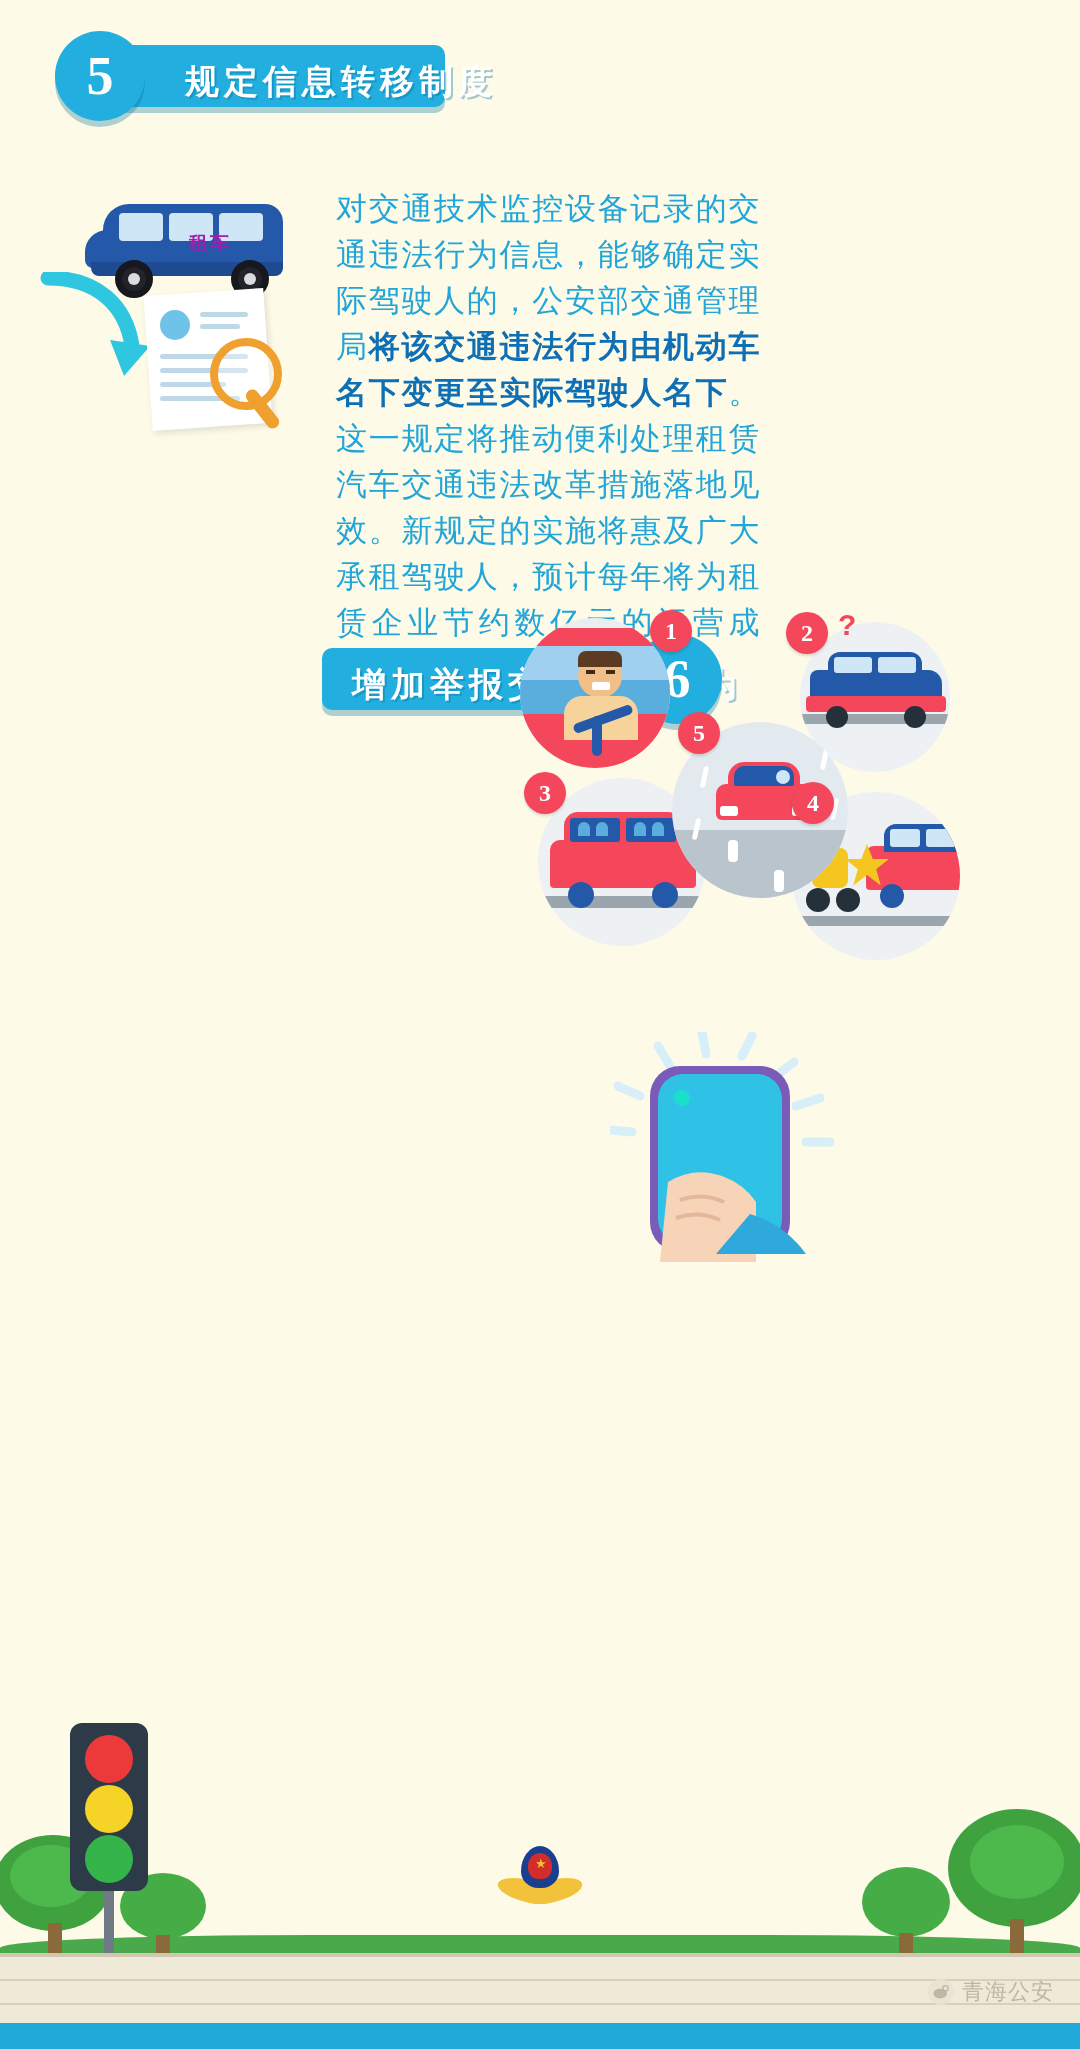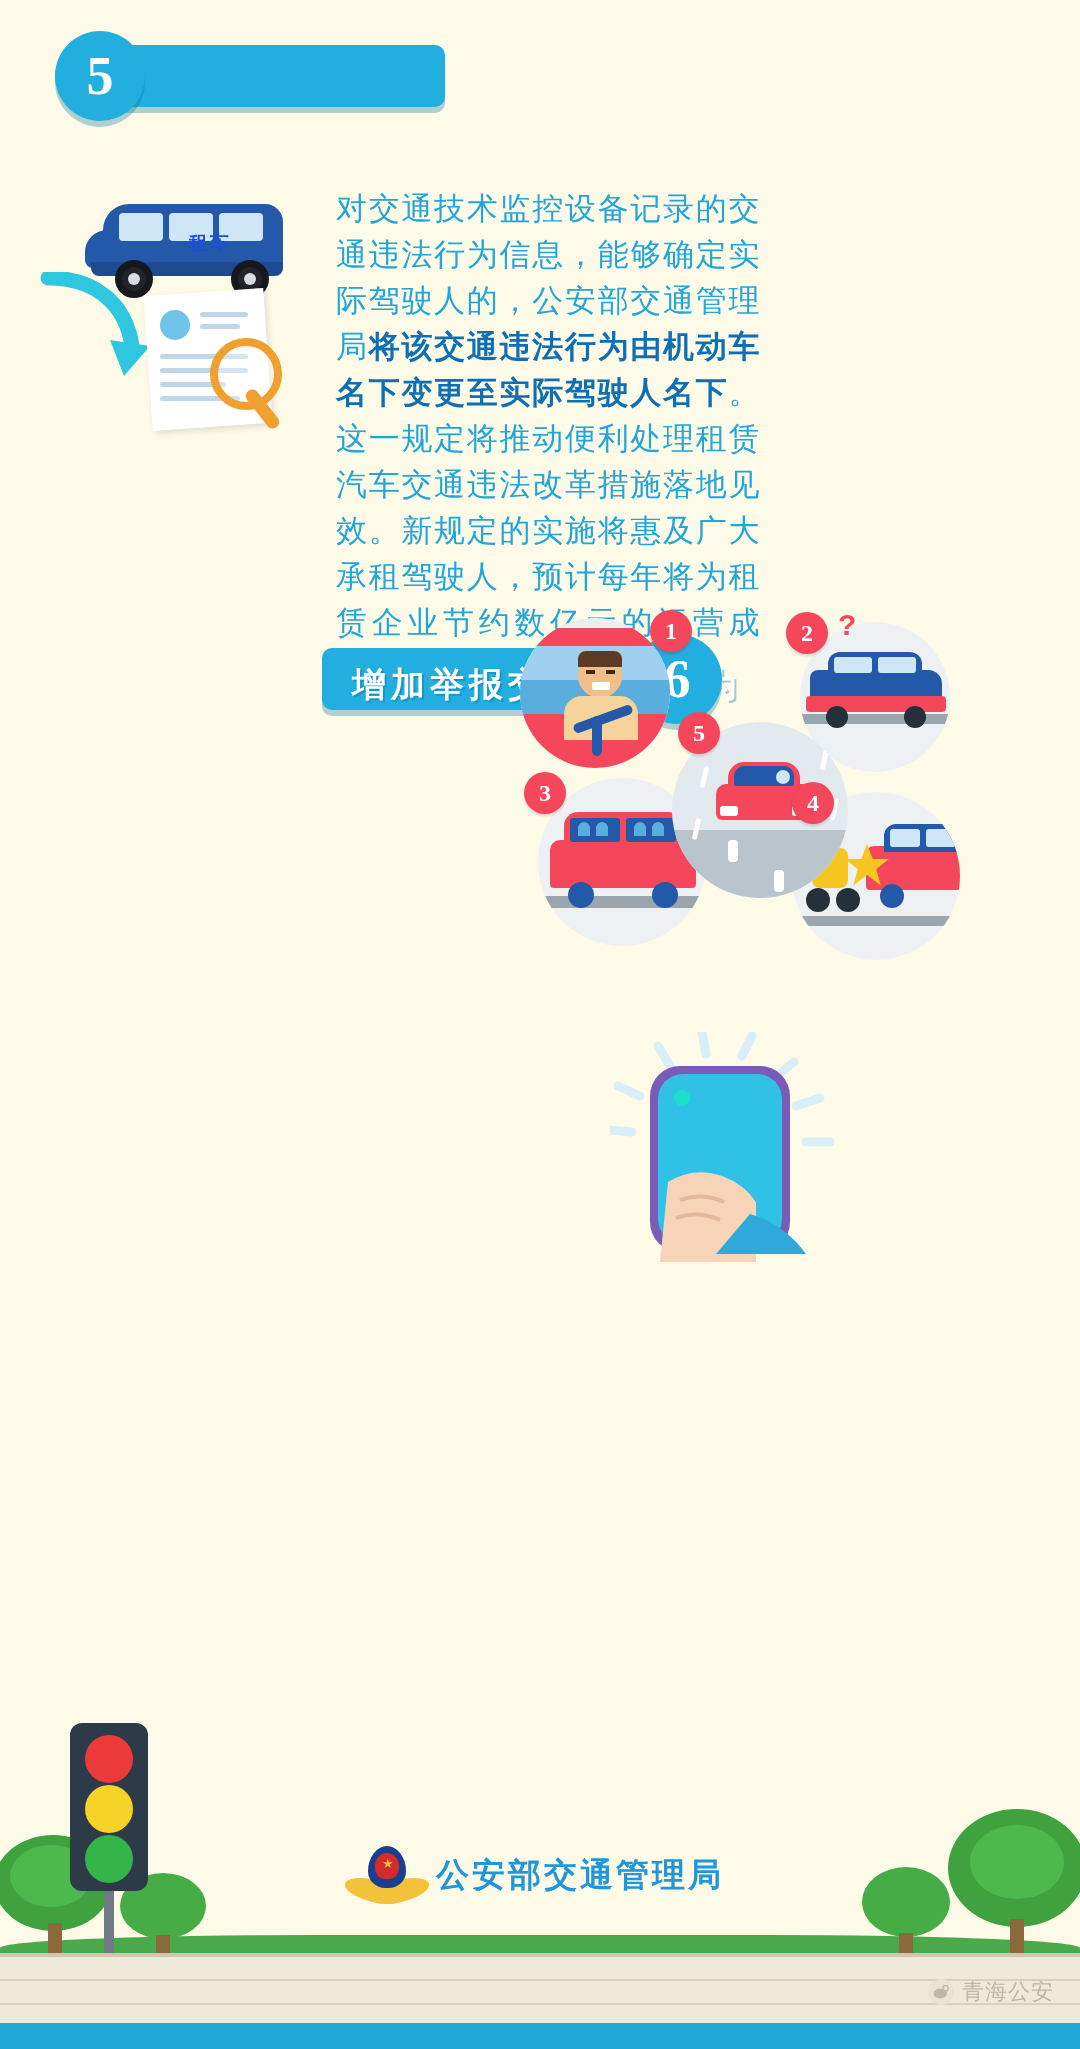--- a/index.html
+++ b/index.html
@@ -58,21 +58,21 @@
   
   .van{position:absolute;left:85px;top:196px;width:215px;height:110px;}
   .van .body{position:absolute;left:18px;top:8px;width:180px;height:64px;background:#2458a8;border-radius:26px 18px 6px 6px;}
   .van .nose{position:absolute;left:0px;top:34px;width:42px;height:38px;background:#2458a8;border-radius:22px 0 0 8px;}
   .van .win{position:absolute;background:#cfe6f7;border-radius:4px;}
   .van .w1{left:34px;top:17px;width:44px;height:28px;}
   .van .w2{left:84px;top:17px;width:44px;height:28px;}
   .van .w3{left:134px;top:17px;width:44px;height:28px;}
   .van .label{
     position:absolute;left:86px;top:34px;width:78px;height:24px;
-    color:#1d4ed8;font-size:19px;font-weight:bold;text-align:center;letter-spacing:2px;
+    color:#a21caf;font-size:19px;font-weight:bold;text-align:center;letter-spacing:2px;
   }
   .van .skirt{position:absolute;left:6px;top:66px;width:192px;height:14px;background:#1b4party;}
   .van .skirt{background:#1d4a90;border-radius:0 0 8px 8px;}
   .van .wheel{position:absolute;top:64px;width:38px;height:38px;border-radius:50%;background:#22242a;border:7px solid #16181d;box-sizing:border-box;}
   .van .wheel::after{content:"";position:absolute;left:50%;top:50%;width:12px;height:12px;margin:-6px 0 0 -6px;border-radius:50%;background:#d9dde3;}
   .van .wl{left:30px;}
   .van .wr{left:146px;}
 
   
   .arrow{position:absolute;left:40px;top:272px;width:110px;height:110px;}
@@ -140,20 +140,21 @@
 </head>
 <body>
 
 <div class="page">
 
   <div class="hdr" id="hdr5">
     <div class="bar"></div>
     <div class="numcircle">
       <span>5</span>
     </div>
+    <div class="htxt">规定信息转移制度</div>
   </div>
 
   <div class="van">
     <div class="body"></div>
     <div class="nose"></div>
     <div class="win w1"></div>
     <div class="win w2"></div>
     <div class="win w3"></div>
     <div class="label">租车</div>
     <div class="skirt"></div>
@@ -337,21 +338,20 @@
   </div>
 
   <div class="brand">
     <div class="emblem">
       <div class="wing wl"></div>
       <div class="wing wr"></div>
       <div class="shield"></div>
       <div class="inner"></div>
       <div class="star">★</div>
     </div>
-    <div class="brandtxt">公安部交通管理局</div>
   </div>
 
   <div class="watermark">
     <div class="wb">
       <svg viewBox="0 0 24 24" width="18" height="18">
           <ellipse cx="11" cy="14" rx="9" ry="6.5" fill="#b9b3a0"></ellipse>
           <circle cx="18" cy="7" r="3.6" fill="none" stroke="#b9b3a0" stroke-width="1.8"></circle>
         </svg>
     </div>
     <div class="wtxt">青海公安</div>

